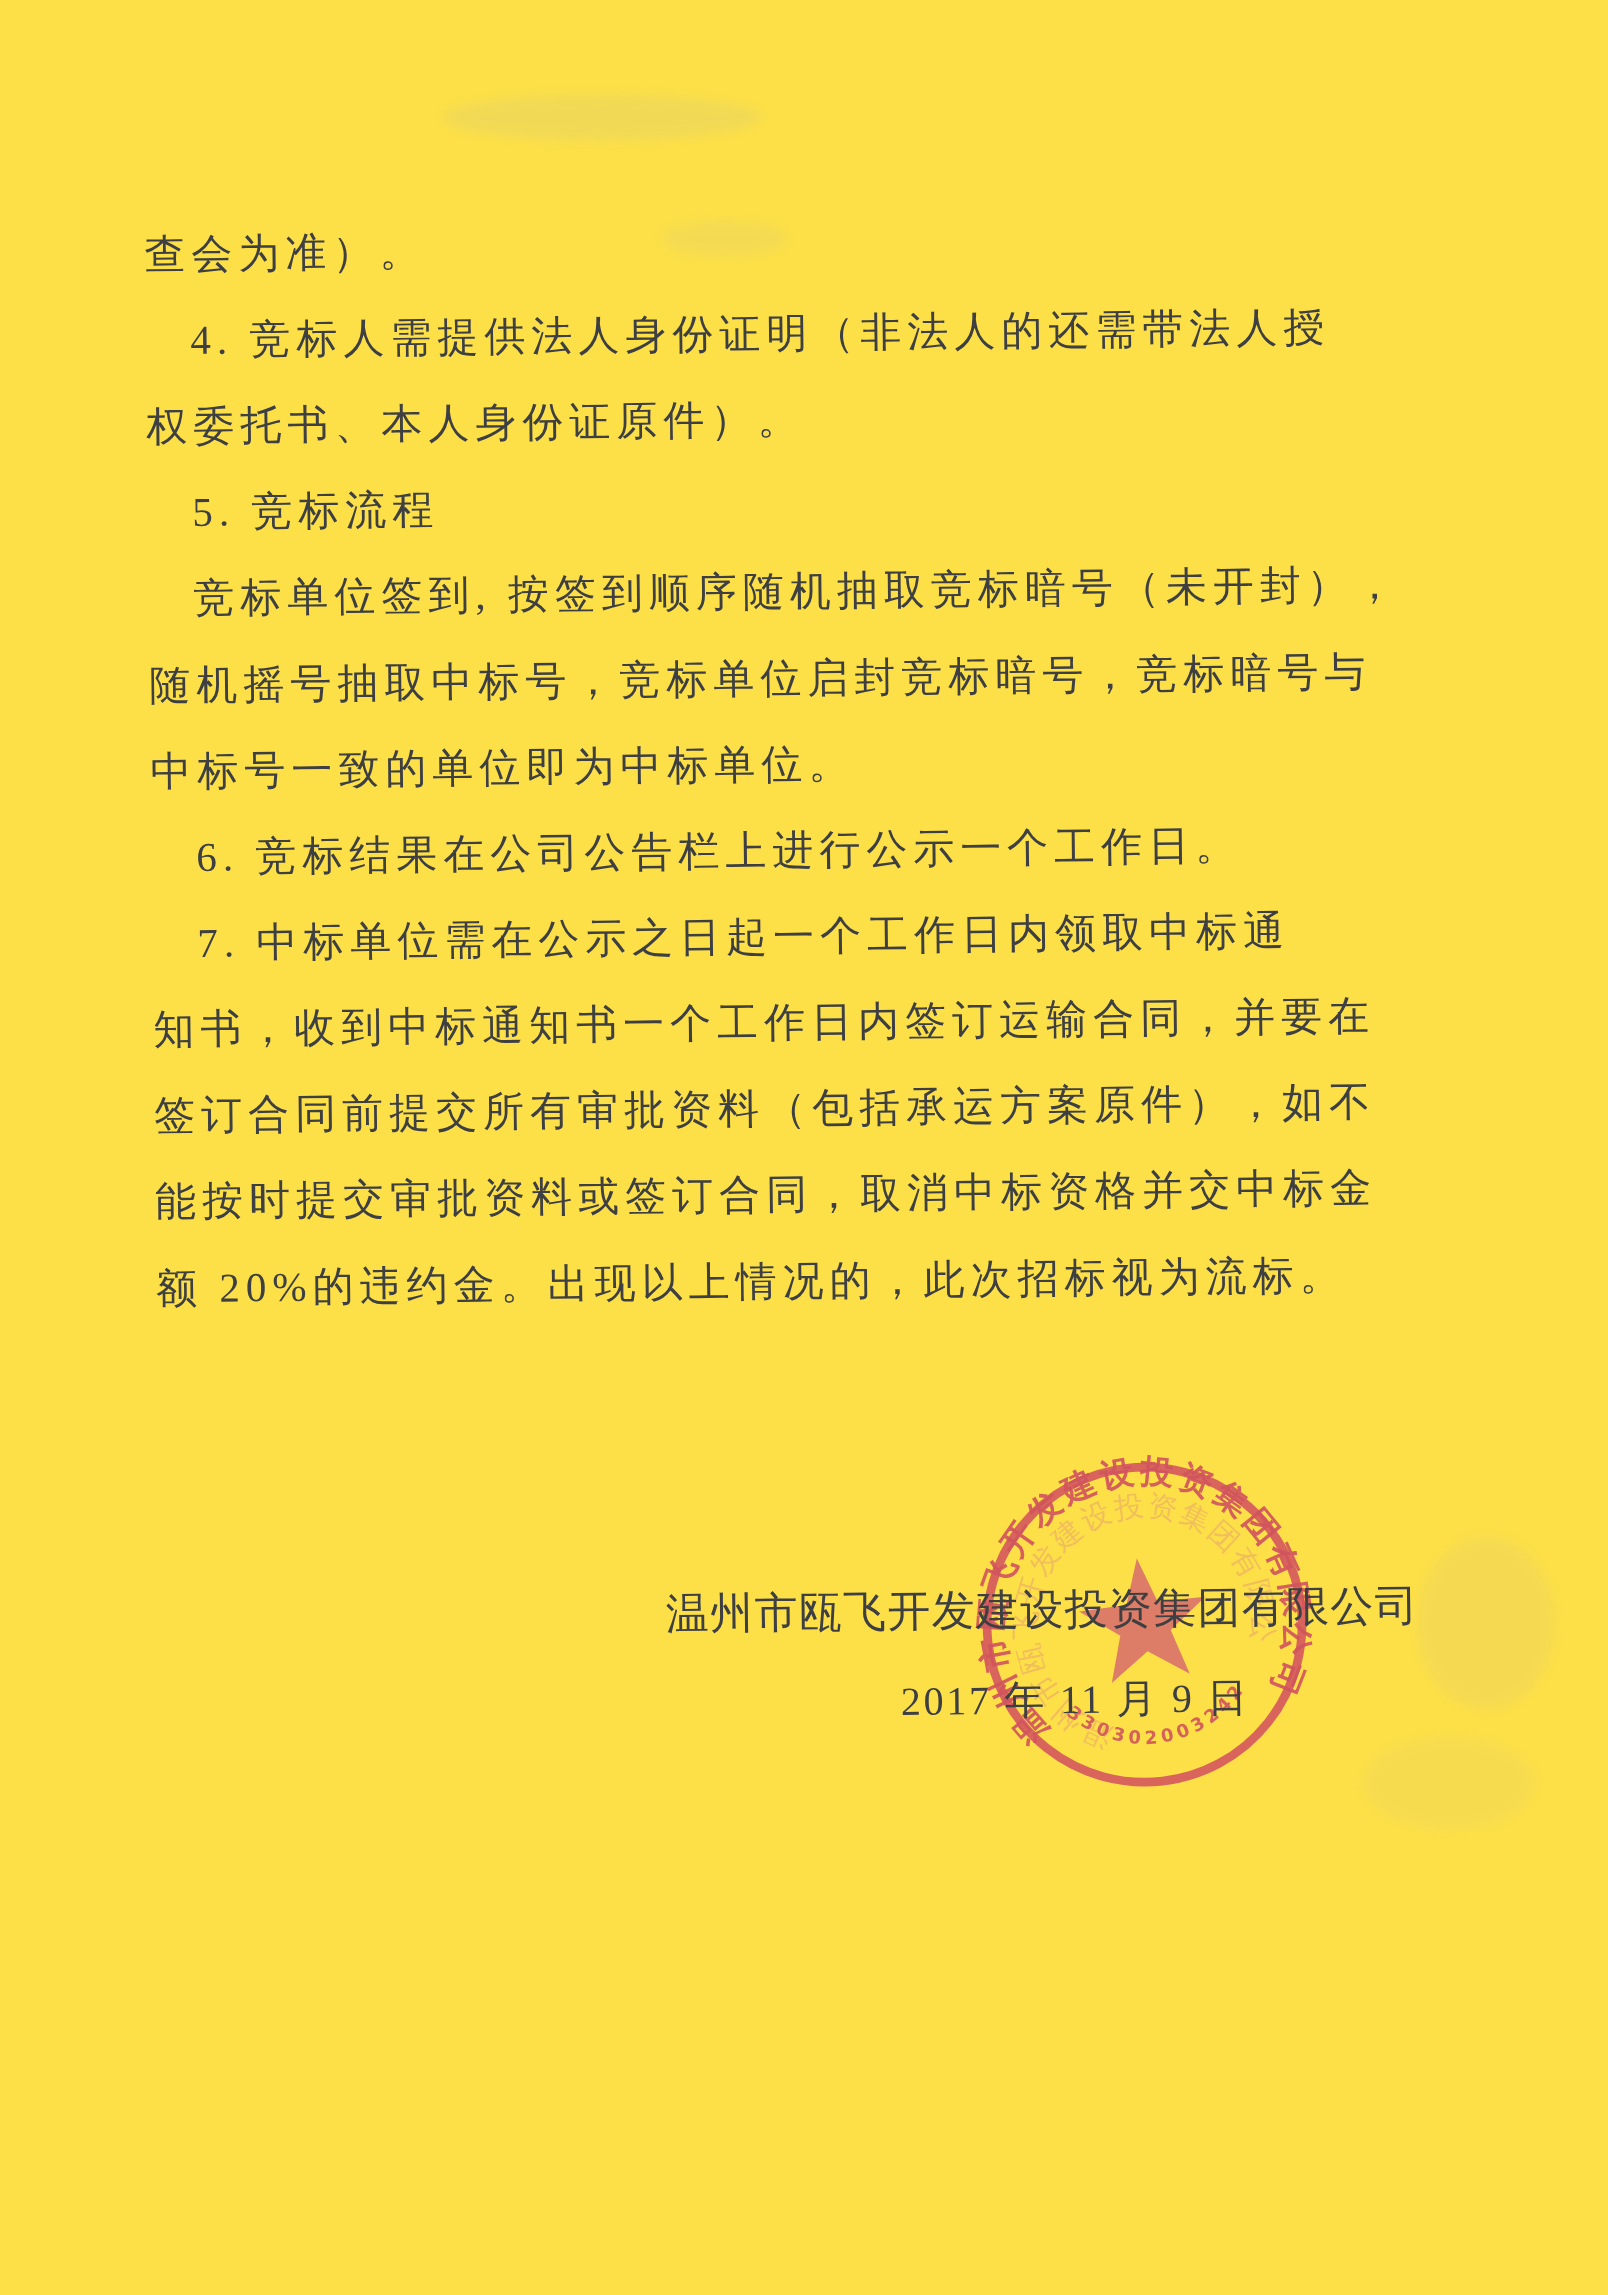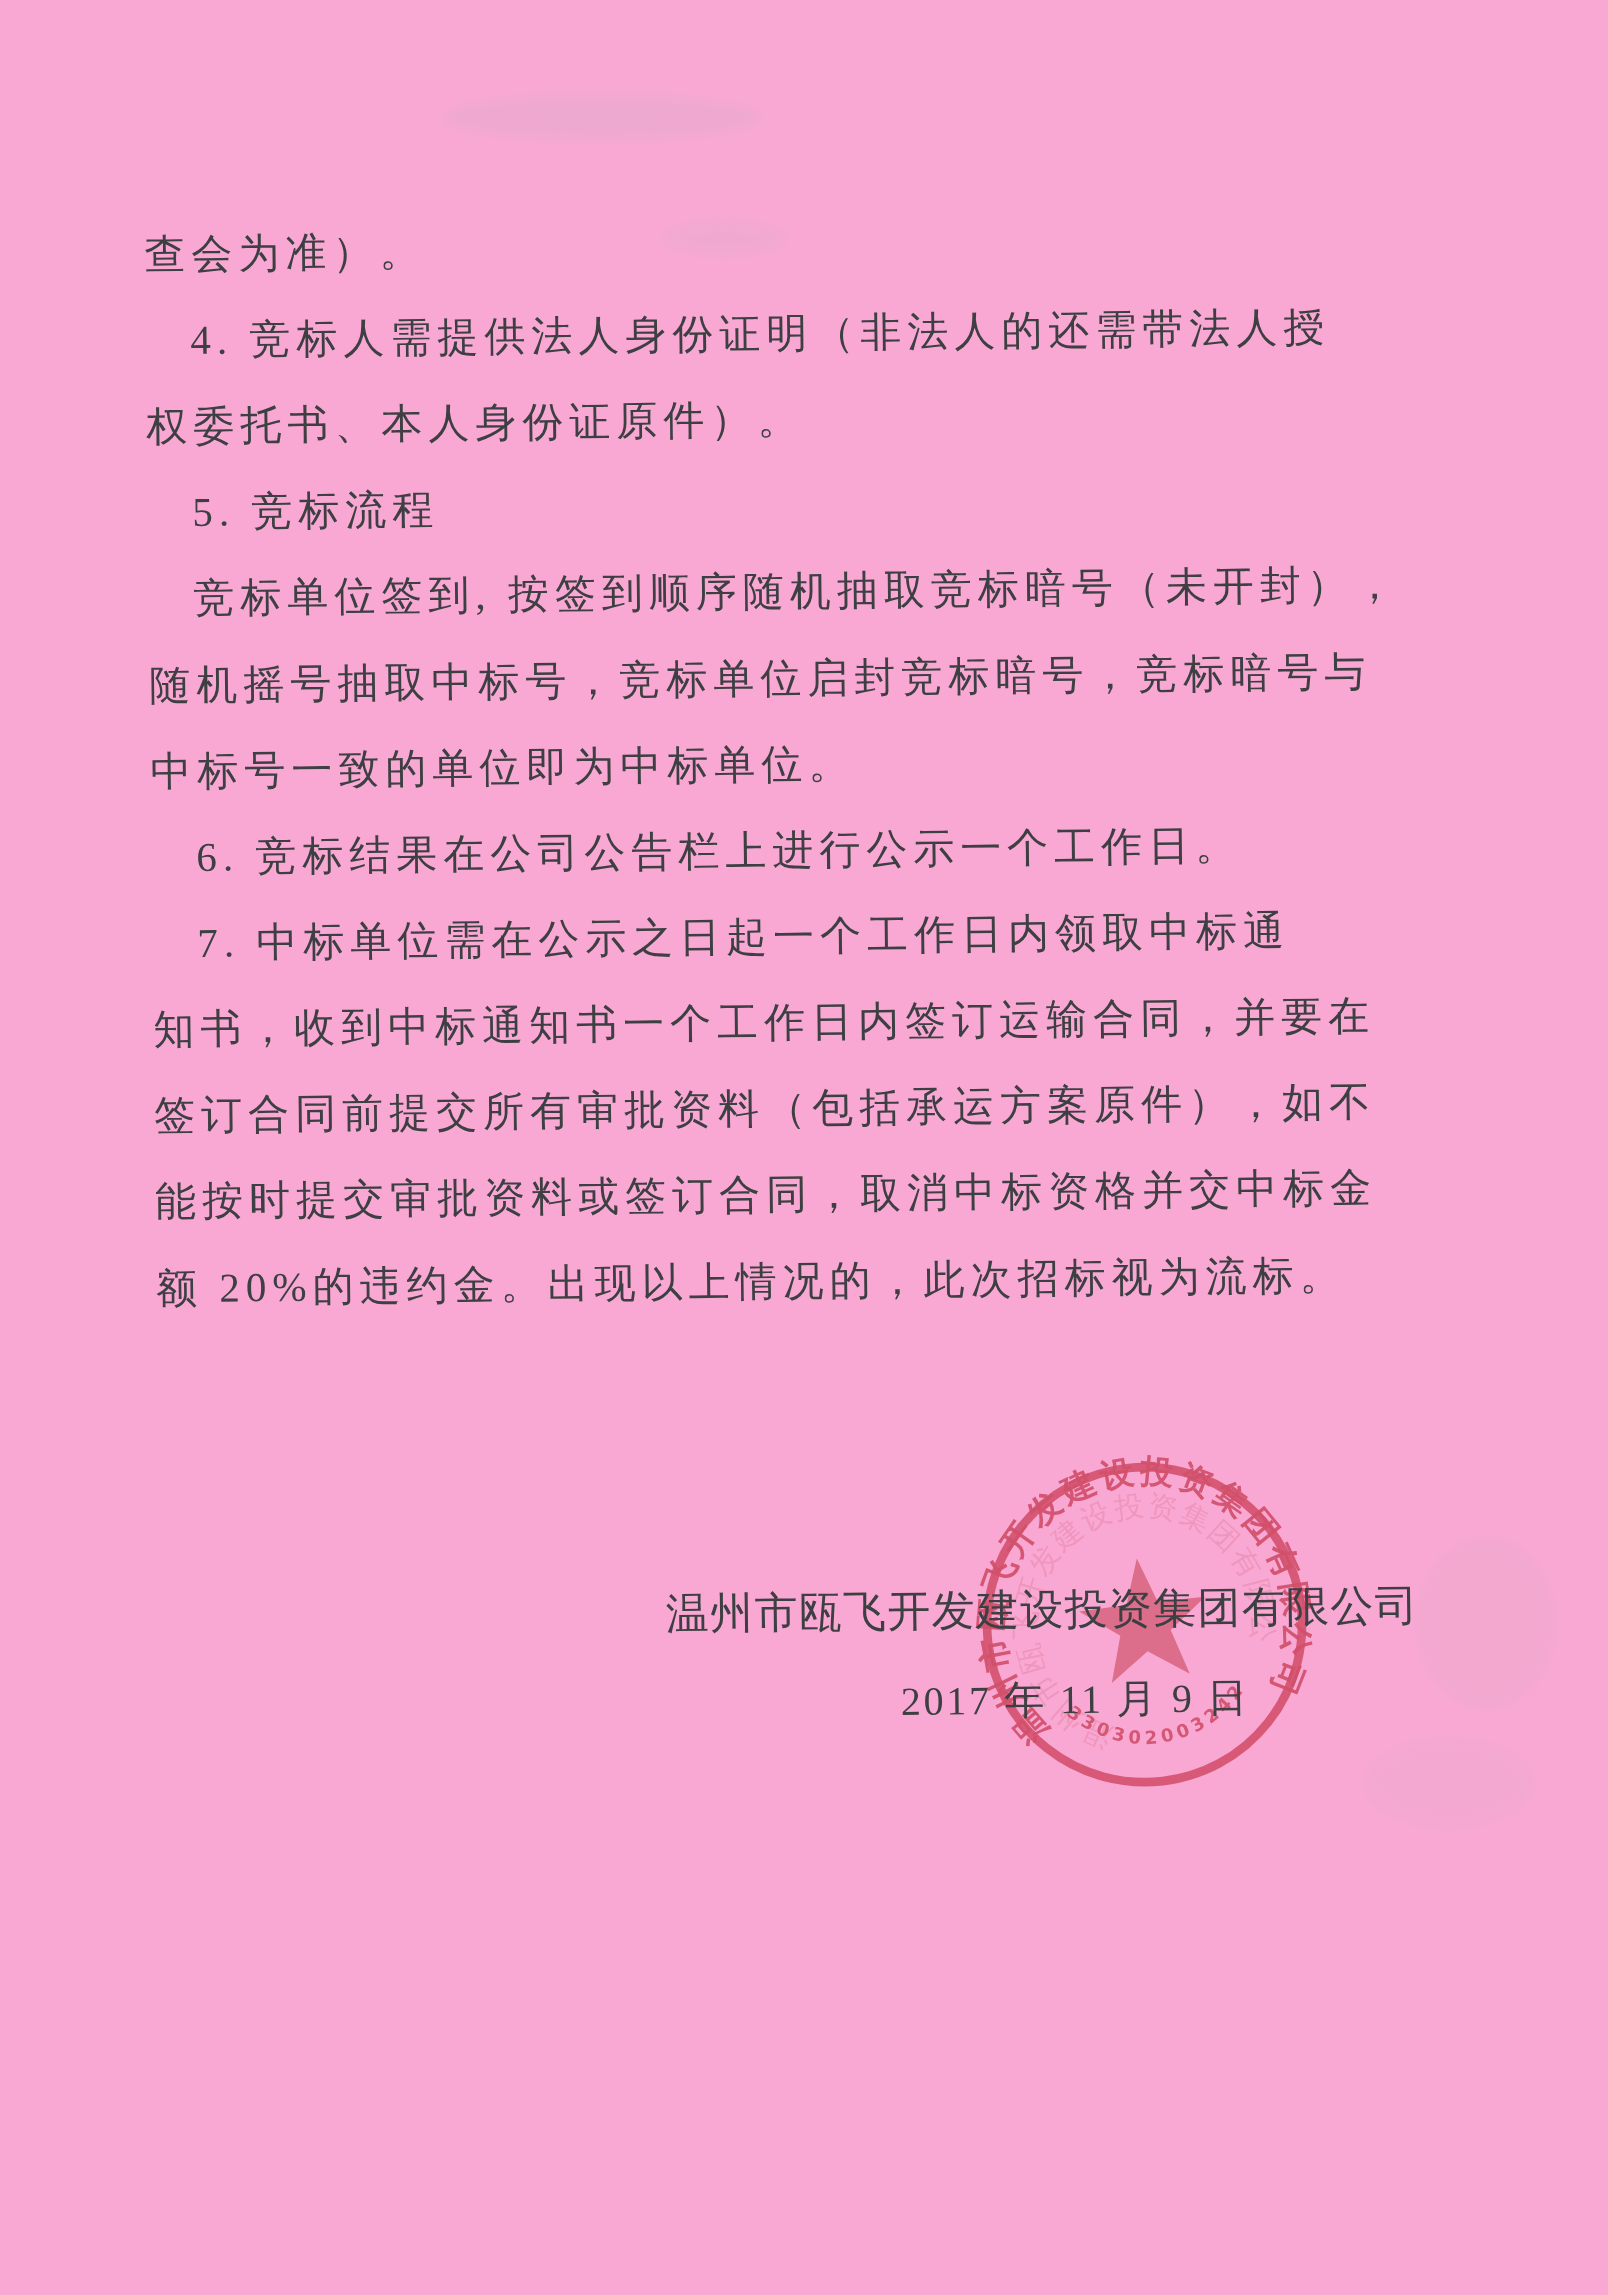--- a/index.html
+++ b/index.html
@@ -1,19 +1,19 @@
 <!DOCTYPE html>
 <html style="font-size:10.7px"><head>
 <meta charset="utf-8">
 <style>
   html,body{margin:0;padding:0;background:#ffffff;}
   .page{
     position:relative;
     width:1609px;height:2295px;
-    background:#f9a8d4;
+    background:#fde047;
     overflow:hidden;
     font-family:"Liberation Serif","DejaVu Serif",serif;
   }
   .scan{
     position:absolute;inset:0;
     transform:rotate(-0.65deg);
     transform-origin:50% 40%;
   }
   .line{
     position:absolute;

